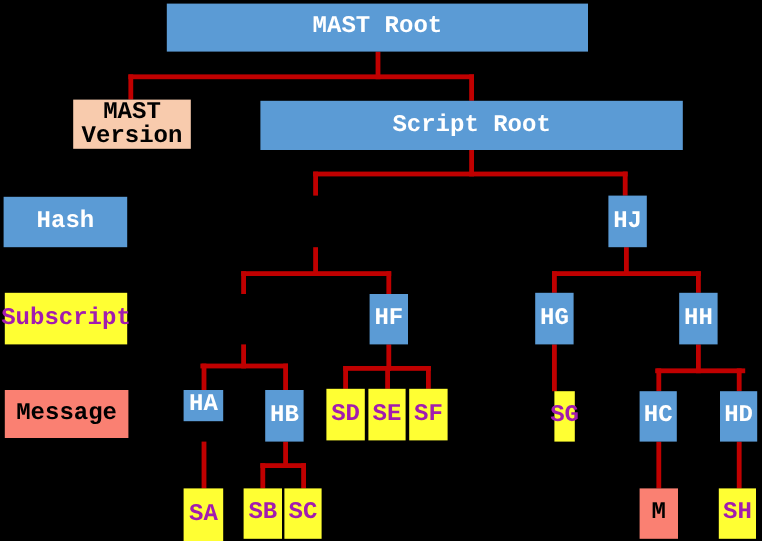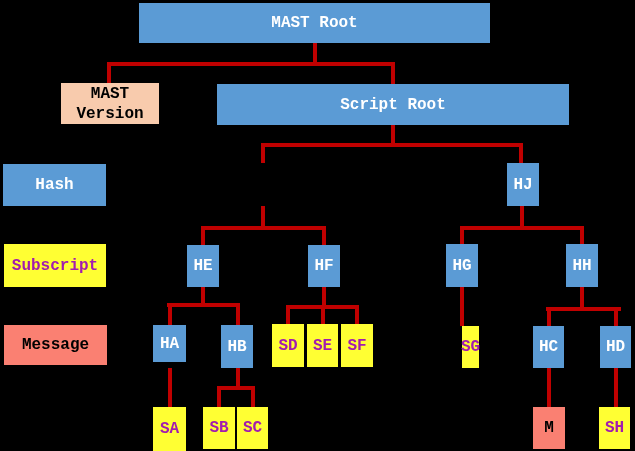--- a/index.html
+++ b/index.html
@@ -7,21 +7,21 @@
     position:relative;
     width:635px;height:451px;
     background:#000;
     overflow:hidden;
     font-family:"Liberation Mono","DejaVu Sans Mono",monospace;
   }
   .box{
     position:absolute;
     display:flex;align-items:center;justify-content:center;
     text-align:center;
-    font-weight:bold;font-size:16px;line-height:20px;
+    font-weight:bold;font-size:20px;line-height:20px;
     box-sizing:border-box;
   }
   .blue{background:#5B9BD5;color:#FFFFFF;}
   .yellow{background:#FFFF33;color:#a21caf;}
   .salmon{background:#FA8072;color:#000000;}
   .peach{background:#F8CBAD;color:#000000;}
   .edge{position:absolute;background:#C00000;}
 </style>
 </head>
 <body>
@@ -76,27 +76,26 @@
   <div class="edge" style="left:613.5px;top:368px;width:4px;height:39px;"></div>
 
   <div class="box blue" style="left:139px;top:3px;width:351px;height:40px;">MAST Root</div>
   <div class="box peach" style="left:61px;top:83px;width:98px;height:41px;">MAST Version</div>
   <div class="box blue" style="left:217px;top:84px;width:352px;height:41px;">Script Root</div>
 
   <div class="box blue" style="left:3px;top:164px;width:103px;height:42px;">Hash</div>
   <div class="box blue" style="left:507px;top:163px;width:32px;height:43px;">HJ</div>
 
   <div class="box yellow" style="left:4px;top:244px;width:102px;height:43px;">Subscript</div>
-  <div class="box blue" style="left:187px;top:245px;width:32px;height:42px;">HE</div>
   <div class="box blue" style="left:308px;top:245px;width:32px;height:42px;">HF</div>
   <div class="box blue" style="left:446px;top:244px;width:32px;height:43px;">HG</div>
   <div class="box blue" style="left:566px;top:244px;width:32px;height:43px;">HH</div>
 
   <div class="box salmon" style="left:4px;top:325px;width:103px;height:40px;">Message</div>
-  <div class="box blue" style="left:153px;top:325px;width:33px;height:37px;">HA</div>
+  <div class="box blue" style="left:153px;top:325px;width:33px;height:26px;">HA</div>
   <div class="box blue" style="left:221px;top:325px;width:32px;height:43px;">HB</div>
   <div class="box yellow" style="left:272px;top:324px;width:32px;height:43px;">SD</div>
   <div class="box yellow" style="left:307px;top:324px;width:31px;height:43px;">SE</div>
   <div class="box yellow" style="left:341px;top:324px;width:32px;height:43px;">SF</div>
   <div class="box yellow" style="left:446px;top:326px;width:17px;height:42px;margin-left:16px;">SG</div>
   <div class="box blue" style="left:533px;top:326px;width:31px;height:42px;">HC</div>
   <div class="box blue" style="left:600px;top:326px;width:31px;height:42px;">HD</div>
 
   <div class="box yellow" style="left:153px;top:407px;width:33px;height:44px;">SA</div>
   <div class="box yellow" style="left:203px;top:407px;width:32px;height:42px;">SB</div>

